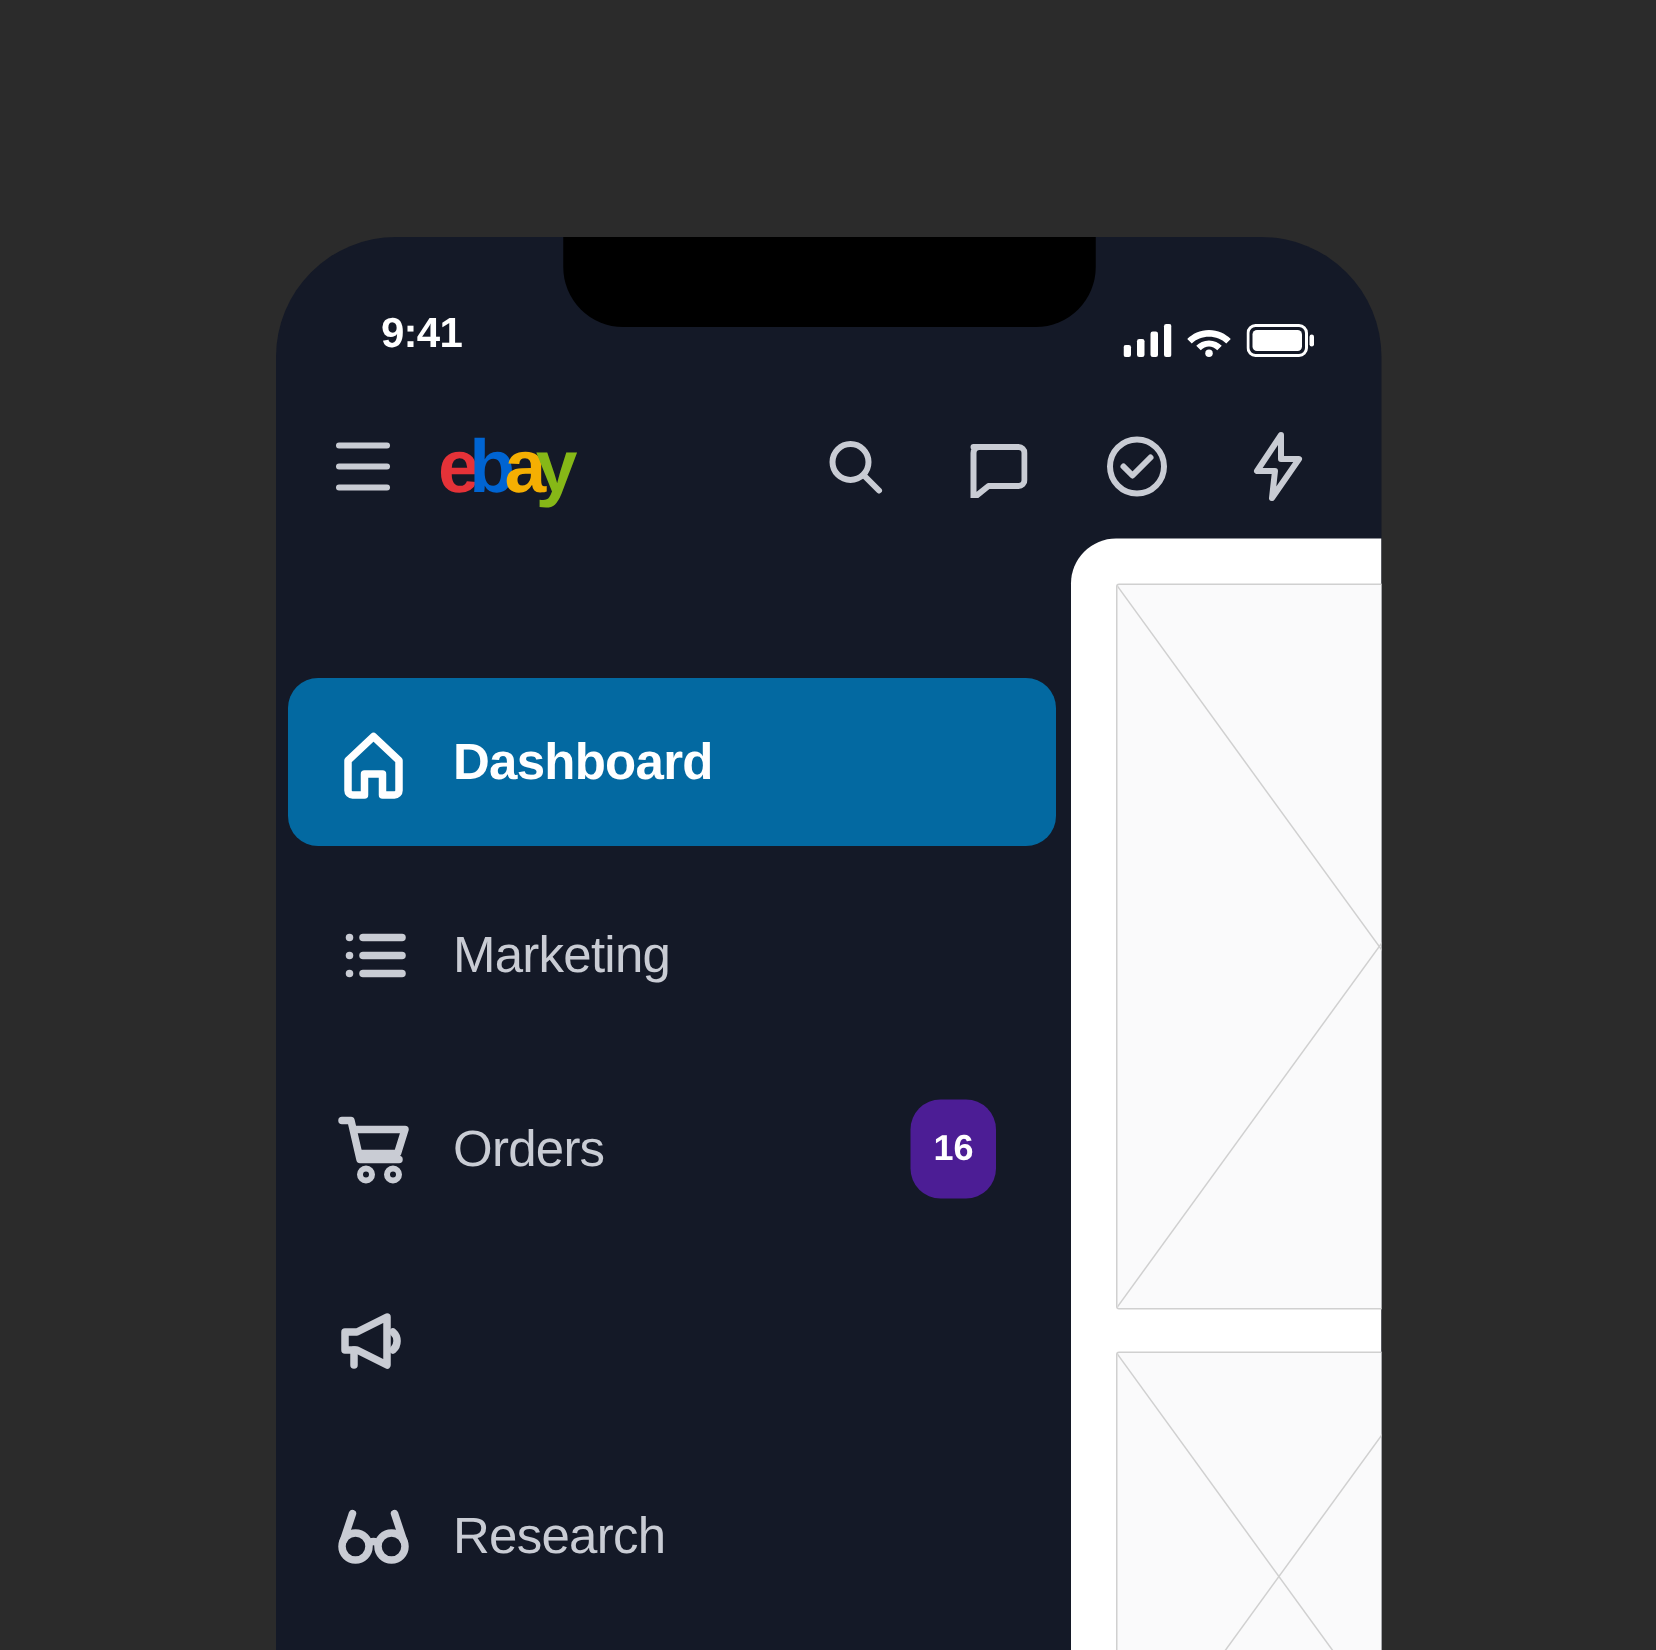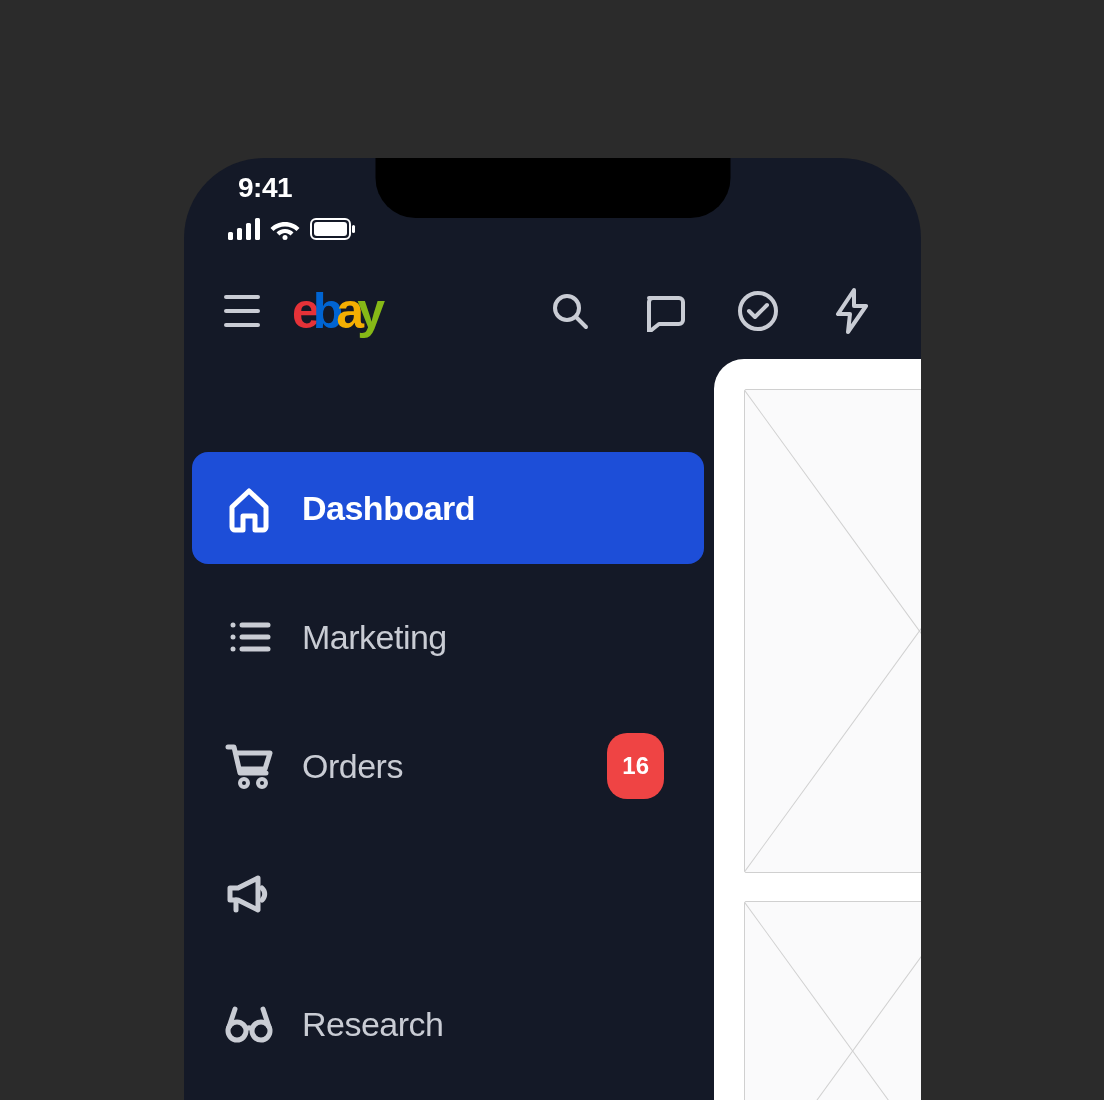--- a/index.html
+++ b/index.html
@@ -28,30 +28,29 @@
     transform: translateX(-50%);
     width: 355px;
     height: 60px;
     background: #000;
     border-radius: 0 0 40px 40px;
     z-index: 10;
   }
   .status-bar {
     position: absolute;
     top: 0;
-    left: 0;
+    left: 16px;
     right: 0;
     height: 80px;
     display: flex;
     justify-content: space-between;
-    align-items: flex-start;
+    align-items: flex-end;
     padding: 0 44px;
     color: #fff;
     z-index: 5;
-    flex-direction: column;
   }
   .status-time {
     font-size: 28px;
     font-weight: 600;
     letter-spacing: -0.5px;
     margin-top: 14px;
     margin-left: 10px;
   }
   .status-icons {
     display: flex;
@@ -161,44 +160,43 @@
     display: flex;
     align-items: center;
     height: 112px;
     padding: 0 30px;
     border-radius: 20px;
     cursor: pointer;
     color: #c9ccd4;
     margin-bottom: 17px;
   }
   .nav-item.active {
-    background: #1d4ed8;
+    background: #0369a1;
     color: #fff;
-    border-radius: 16px;
   }
   .nav-icon {
     width: 54px;
     height: 54px;
     display: flex;
     align-items: center;
     justify-content: center;
     flex-shrink: 0;
   }
   .nav-label {
     font-size: 34px;
     font-weight: 500;
     margin-left: 26px;
     letter-spacing: -0.5px;
   }
   .nav-item.active .nav-label {
     font-weight: 700;
   }
   .badge {
     margin-left: auto;
-    background: #ef4444;
+    background: #4c1d95;
     color: #fff;
     font-size: 24px;
     font-weight: 700;
     padding: 19px 15px;
     border-radius: 20px;
     margin-right: 10px;
   }
   svg { display: block; }
 </style>
 </head>

